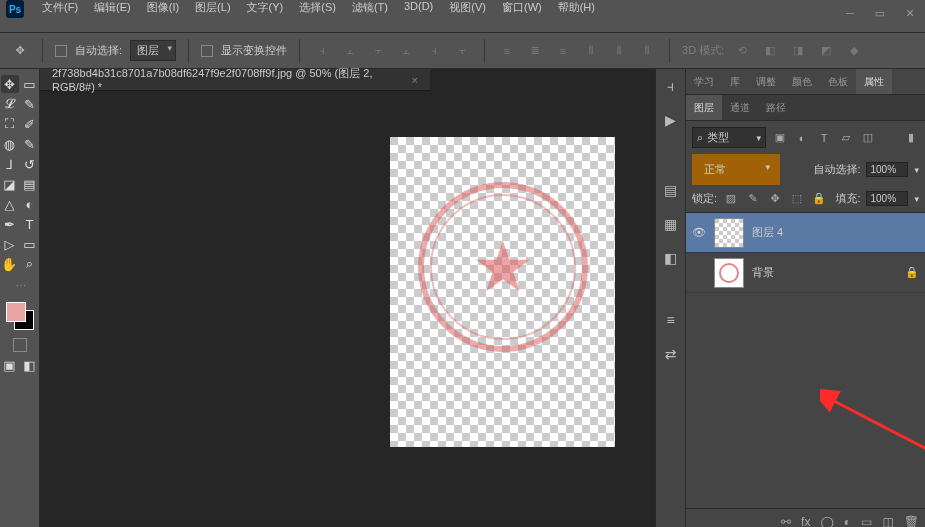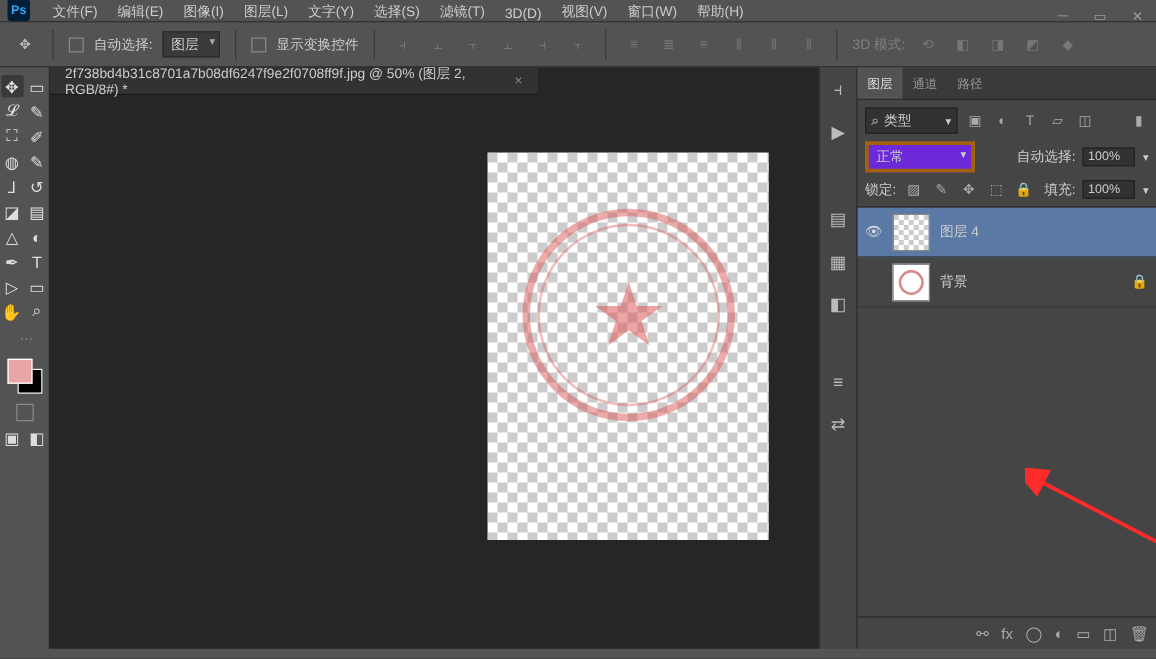--- a/index.html
+++ b/index.html
@@ -1,17 +1,17 @@
 <!DOCTYPE html>
 <html><head>
 <meta charset="utf-8">
 <style>
 *{margin:0;padding:0;box-sizing:border-box;font-family:"Microsoft YaHei",Arial,sans-serif;font-size:11px;color:#ccc;user-select:none}
 body{background:#535353;width:925px;height:527px;overflow:hidden;position:relative}
-.menubar{height:18px;background:#535353;display:flex;align-items:flex-end;padding:0 6px;border-bottom:1px solid #2a2a2a}
+.menubar{height:33px;background:#535353;display:flex;align-items:flex-start;padding:0 6px;border-bottom:1px solid #2a2a2a}
 .ps-logo{width:18px;height:18px;background:#001e36;color:#31a8ff;font-weight:bold;font-size:10px;display:flex;align-items:center;justify-content:center;border-radius:3px;margin-right:10px}
 .menu-item{padding:0 8px;cursor:default}
 .wincontrols{position:absolute;right:0;top:0;display:flex}
 .wc{width:30px;height:26px;display:flex;align-items:center;justify-content:center;color:#999}
 .optbar{height:36px;background:#535353;border-bottom:1px solid #2a2a2a;display:flex;align-items:center;padding:0 10px;gap:8px}
 .opt-icon{width:20px;height:20px;display:flex;align-items:center;justify-content:center;color:#bbb}
 .chk{width:12px;height:12px;border:1px solid #888}
 .dd{background:#3a3a3a;border:1px solid #2a2a2a;padding:2px 16px 2px 6px;position:relative}
 .dd::after{content:"▾";position:absolute;right:3px;top:2px;font-size:9px;color:#aaa}
 .sep{width:1px;height:24px;background:#3a3a3a;margin:0 4px}
@@ -40,21 +40,21 @@
 .mp{width:18px;height:18px;color:#bbb;display:flex;align-items:center;justify-content:center;font-size:14px}
 .rpanels{width:240px;background:#454545;border-left:1px solid #2a2a2a;display:flex;flex-direction:column}
 .tabs1{height:26px;display:flex;align-items:center;border-bottom:1px solid #2a2a2a}
 .ptab{padding:0 8px;height:100%;display:flex;align-items:center;color:#999;font-size:10px}
 .ptab.act{background:#535353;color:#ddd}
 .tabs2{height:26px;display:flex;align-items:center;border-bottom:1px solid #2a2a2a;background:#3a3a3a}
 .layeropts{padding:6px;border-bottom:1px solid #2a2a2a;display:flex;flex-direction:column;gap:6px}
 .lrow{display:flex;align-items:center;gap:6px}
 .filter-dd{background:#323232;border:1px solid #222;padding:2px 4px;display:flex;align-items:center;gap:4px;flex:0 0 74px}
 .mini-icon{width:16px;height:14px;display:flex;align-items:center;justify-content:center;color:#aaa;font-size:11px}
-.ldd{background:#6d28d9;border:3px solid #a16207;padding:2px 6px;flex:0 0 88px;position:relative}
+.ldd{background:#a16207;border:6px solid #a16207;padding:2px 6px;flex:0 0 88px;position:relative}
 .ldd::after{content:"▾";position:absolute;right:4px;top:2px;font-size:9px}
 .pct{background:#323232;border:1px solid #222;width:42px;padding:1px 3px;font-size:10px}
 .layerlist{flex:1;overflow:auto}
 .layer{height:40px;display:flex;align-items:center;padding:0 6px;gap:8px;border-bottom:1px solid #3a3a3a}
 .layer.sel{background:#5a7aa5}
 .eye{width:14px;color:#ddd}
 .thumb{width:30px;height:30px;background:#fff;border:1px solid #888;background:repeating-conic-gradient(#fff 0 25%,#ccc 0 50%) 0 0/8px 8px}
 .thumb.img{background:#fff;position:relative}
 .thumb.img::after{content:"";position:absolute;inset:4px;border:2px solid #d88;border-radius:50%}
 .lock{margin-left:auto;color:#ccc;font-size:11px}
@@ -204,20 +204,28 @@
     <div style="height:20px"></div>
     <div class="mp">▤</div>
     <div class="mp">▦</div>
     <div class="mp">◧</div>
     <div style="height:12px"></div>
     <div class="mp">≡</div>
     <div class="mp">⇄</div>
   </div>
 
   <div class="rpanels">
+    <div class="tabs1">
+      <div class="ptab">学习</div>
+      <div class="ptab">库</div>
+      <div class="ptab">调整</div>
+      <div class="ptab">颜色</div>
+      <div class="ptab">色板</div>
+      <div class="ptab act">属性</div>
+    </div>
     <div class="tabs2">
       <div class="ptab act">图层</div>
       <div class="ptab">通道</div>
       <div class="ptab">路径</div>
     </div>
     <div class="layeropts">
       <div class="lrow">
         <div class="filter-dd">
           <span>⌕</span>
           <span>类型</span>

